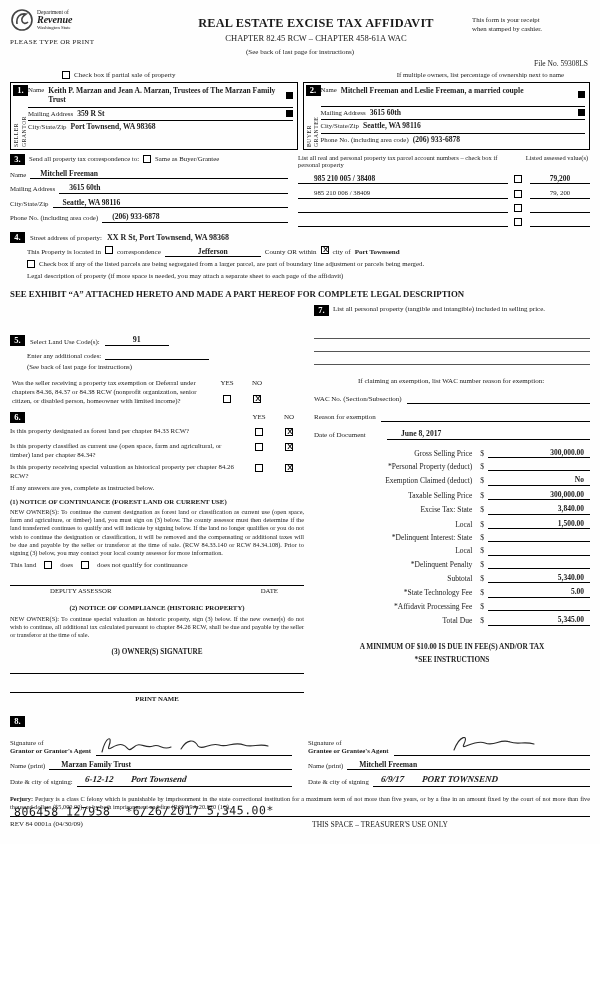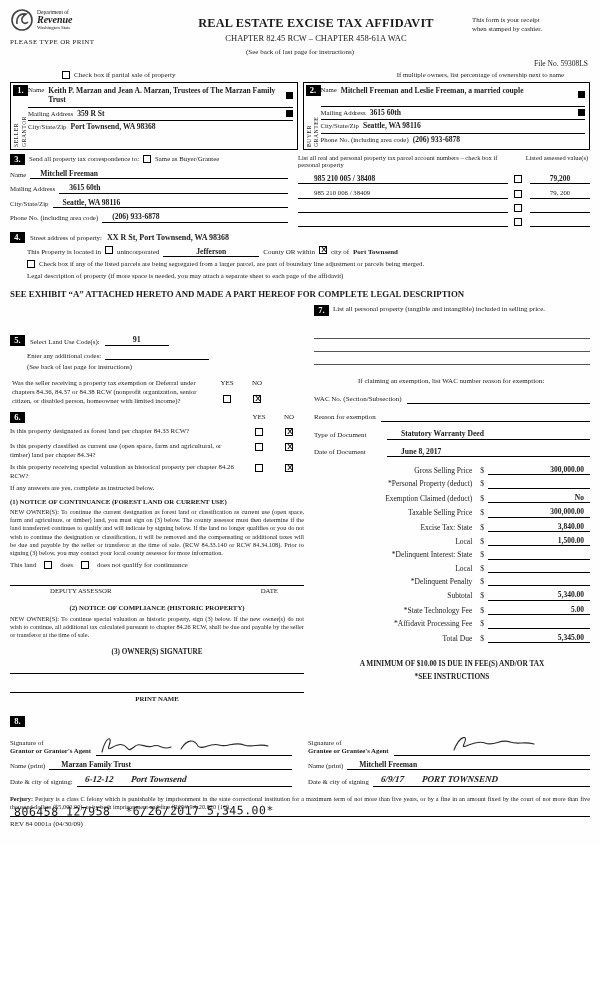--- a/index.html
+++ b/index.html
@@ -310,21 +310,21 @@
 
     <div class="s4">
       <div class="s4-row1">
         <span class="badge">4.</span>
         <span class="lbl">Street address of property:</span>
         <span class="val">XX R St, Port Townsend, WA  98368</span>
       </div>
       <div class="s4-row2">
         <span>This Property is located in</span>
         <span class="cb"></span>
-        <span>unincorporated</span>
+        <span>correspondence</span>
         <span class="county-cell">Jefferson</span>
         <span>County OR  within</span>
         <span class="cb checked"></span>
         <span>city of</span>
         <span class="val">Port Townsend</span>
       </div>
       <div class="s4-row3">
         <span class="cb"></span>
         <span>Check box if any of the listed parcels are being segregated from a larger parcel, are part of boundary line adjustment or parcels being merged.</span>
       </div>
@@ -419,24 +419,20 @@
 
         <div class="wac-row">
           <span>WAC No. (Section/Subsection)</span>
           <span class="fill"></span>
         </div>
         <div class="wac-row">
           <span>Reason for exemption</span>
           <span class="fill"></span>
         </div>
 
-        <div class="doc-row">
-          <span class="dl">Type of Document</span>
-          <span class="docval">Statutory Warranty Deed</span>
-        </div>
         <div class="doc-row">
           <span class="dl">Date of Document</span>
           <span class="docval">June 8, 2017</span>
         </div>
 
         <div class="fin">
           <div class="fin-row">
             <span class="fin-label">Gross Selling Price</span>
             <span class="fin-cur">$</span>
             <span class="fin-val">300,000.00</span>
@@ -564,17 +560,18 @@
         </div>
       </div>
       <div class="perjury">
         <span class="plead">Perjury:</span>
         <span>Perjury is a class C felony which is punishable by imprisonment in the state correctional institution for a maximum term of not more than five years, or by a fine in an amount fixed by the court of not more than five thousand dollars ($5,000.00), or by both imprisonment and fine (RCW 9A.20.020 (1C).</span>
       </div>
     </div>
 
     <div class="footer">
       <div class="rev">REV 84 0001a (04/30/09)</div>
+      <div class="tspace">THIS SPACE – TREASURER'S USE ONLY</div>
     </div>
   </div>
 
   <div class="stamp">806458 127958  *6/26/2017 5,345.00*</div>
 </div>
 
 </body></html>

